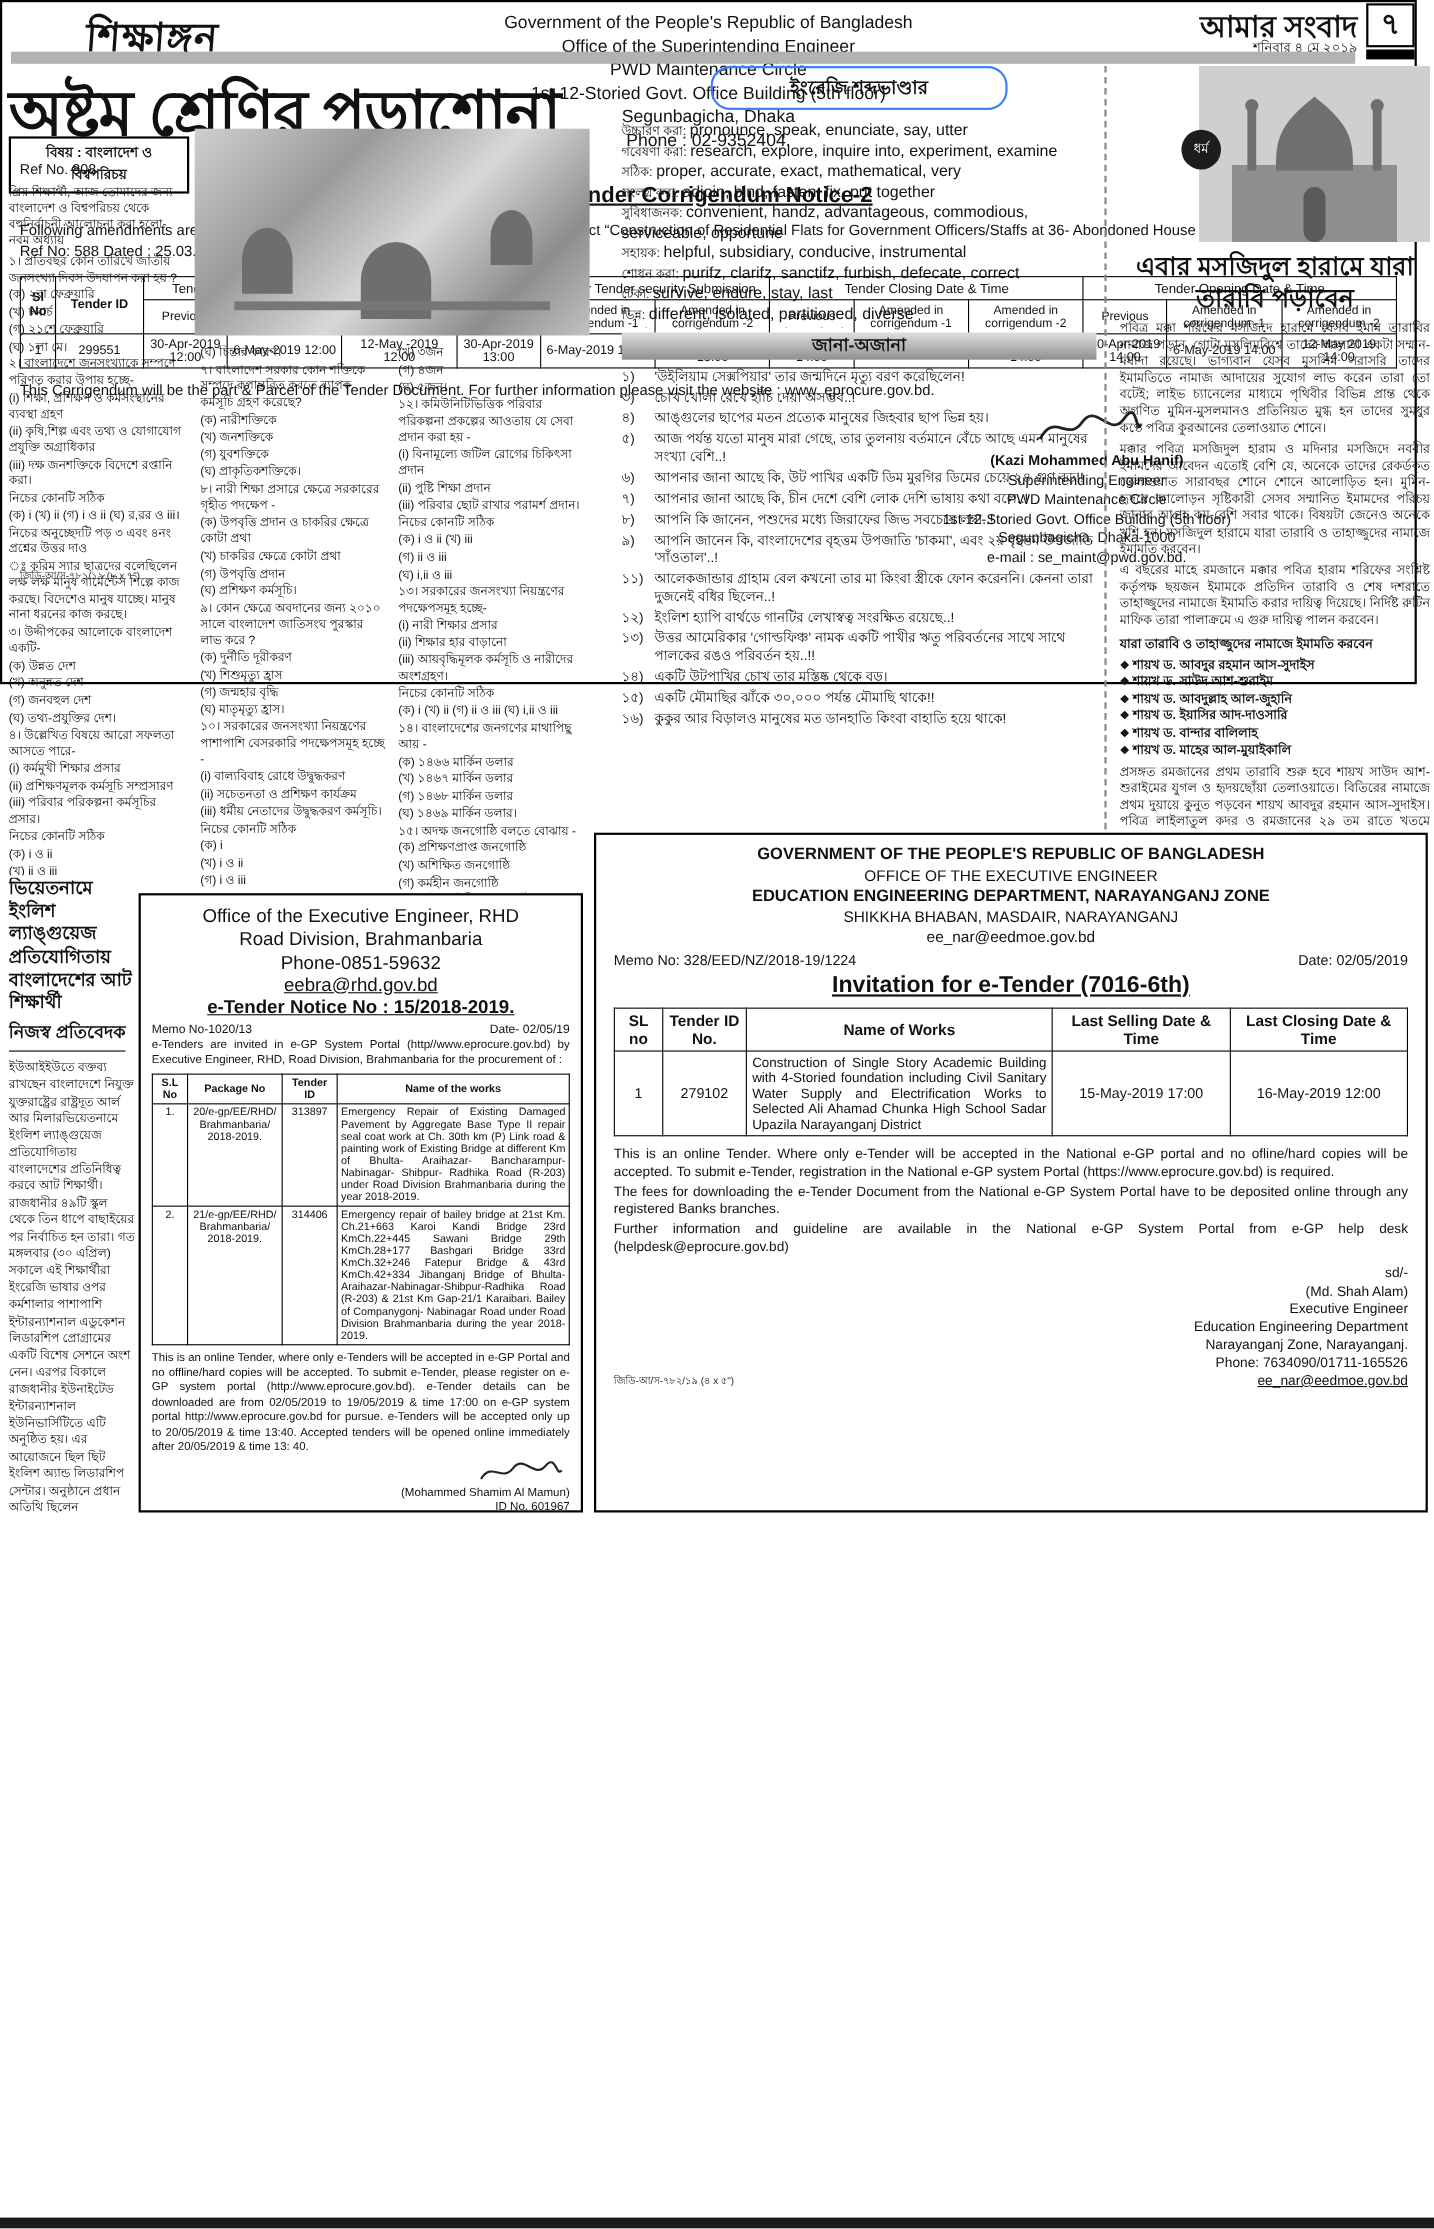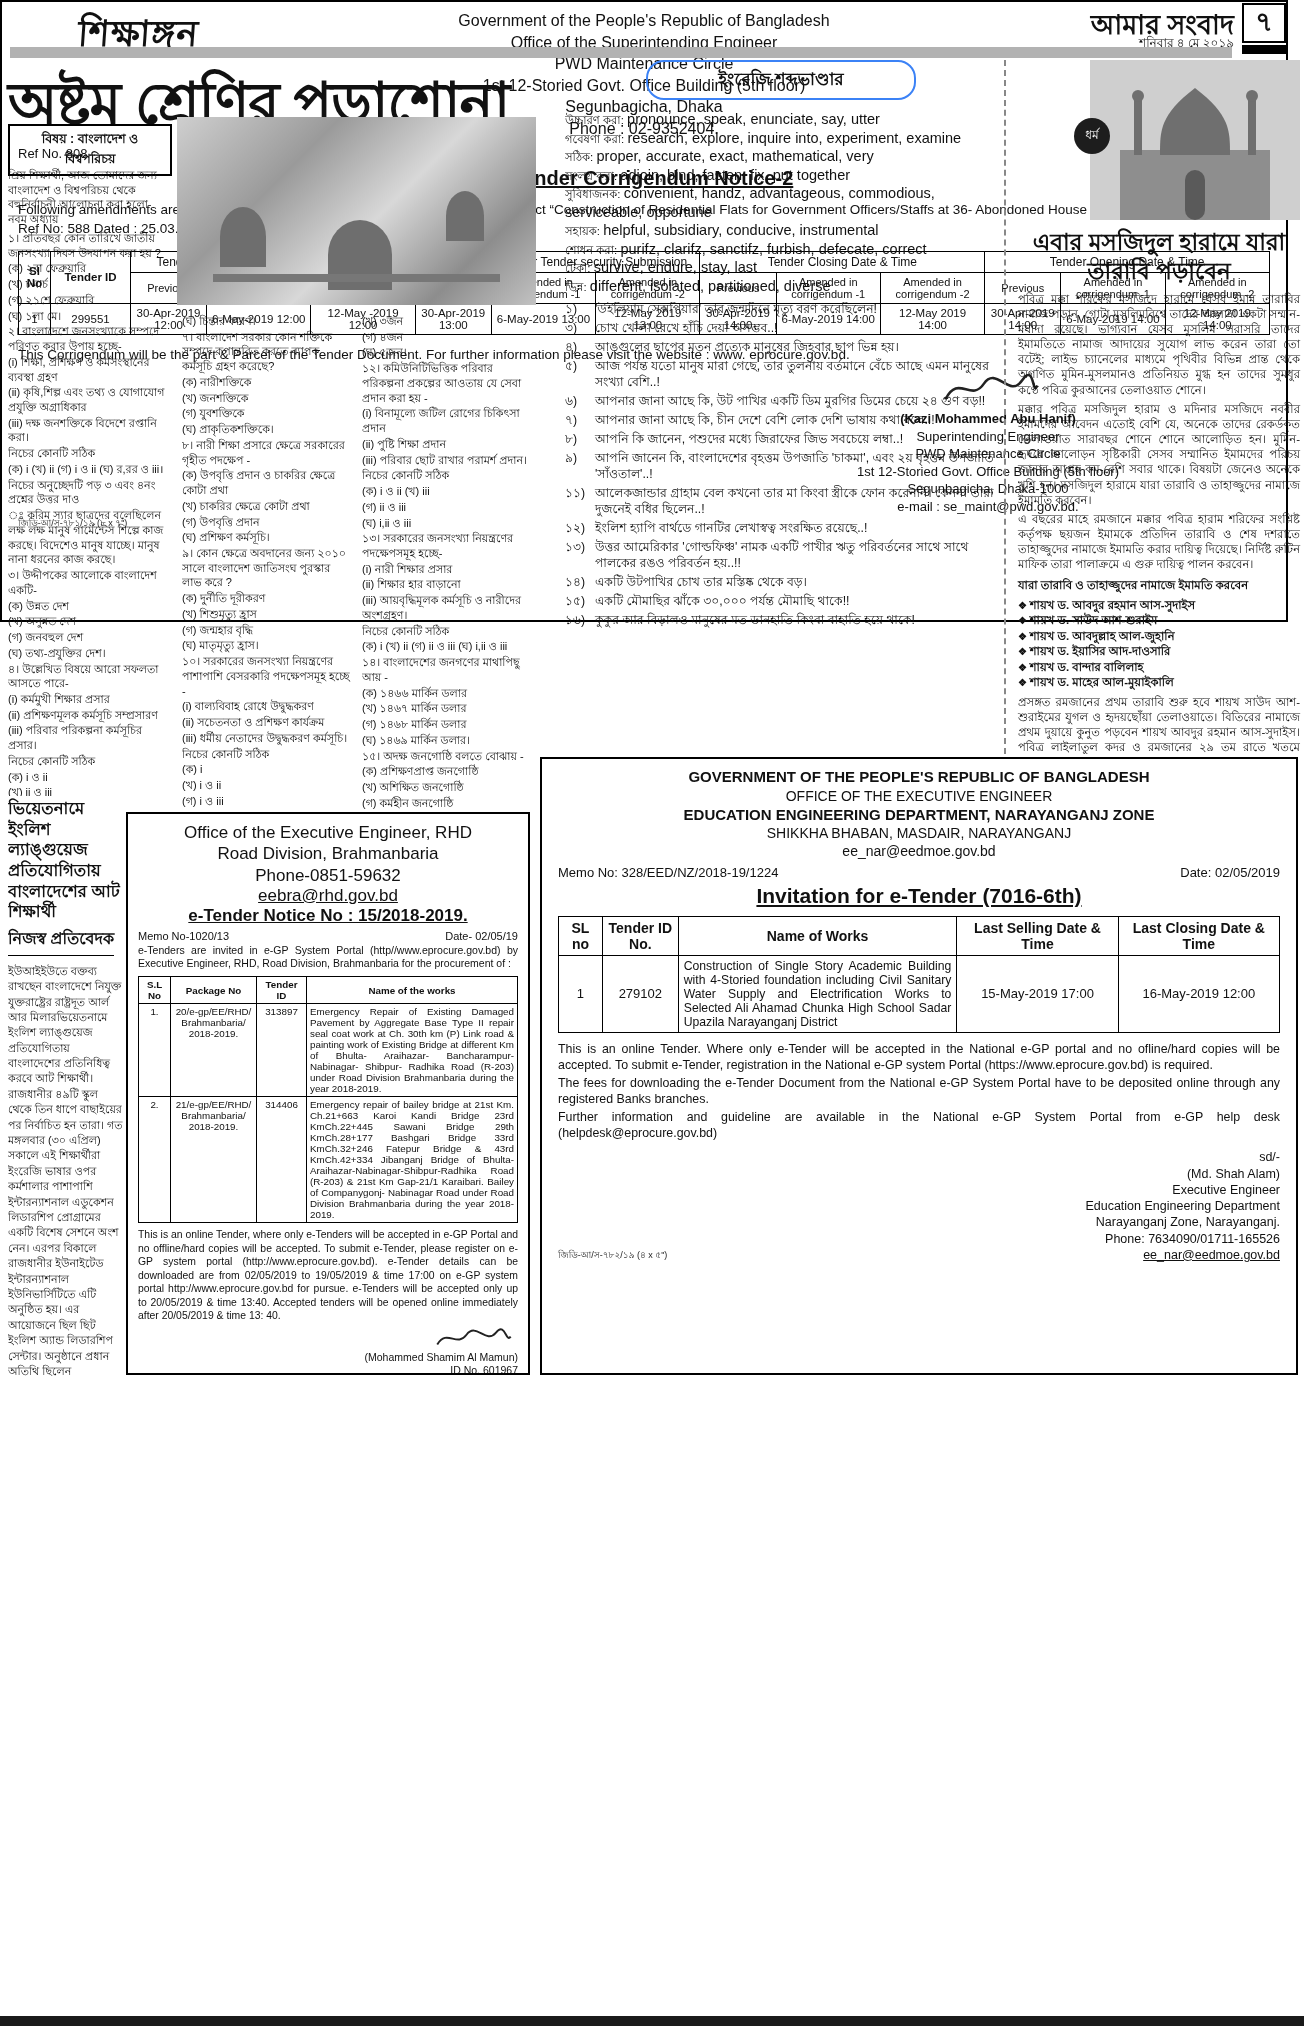--- a/index.html
+++ b/index.html
@@ -264,20 +264,21 @@
         <div class="ew-entry">
         <span class="bn">ভিন্ন</span><span class="en">different, isolated, partitioned, diverse</span>
       </div>
         <div class="ew-entry">
         <span class="en">wish, will, intention, option, desire</span>
       </div>
       </div>
   </div>
 
   <div id="jana-ojana">
+    <div class="jo-header">জানা-অজানা</div>
     <div>
         <div class="jo-item">
         <span class="no">১)</span>
         <span class="txt">'উইলিয়াম সেক্সপিয়ার' তার জন্মদিনে মৃত্যু বরণ করেছিলেন!</span>
       </div>
         <div class="jo-item">
         <span class="no">৩)</span>
         <span class="txt">চোখ খোলা রেখে হাঁচি দেয়া অসম্ভব..!</span>
       </div>
         <div class="jo-item">

